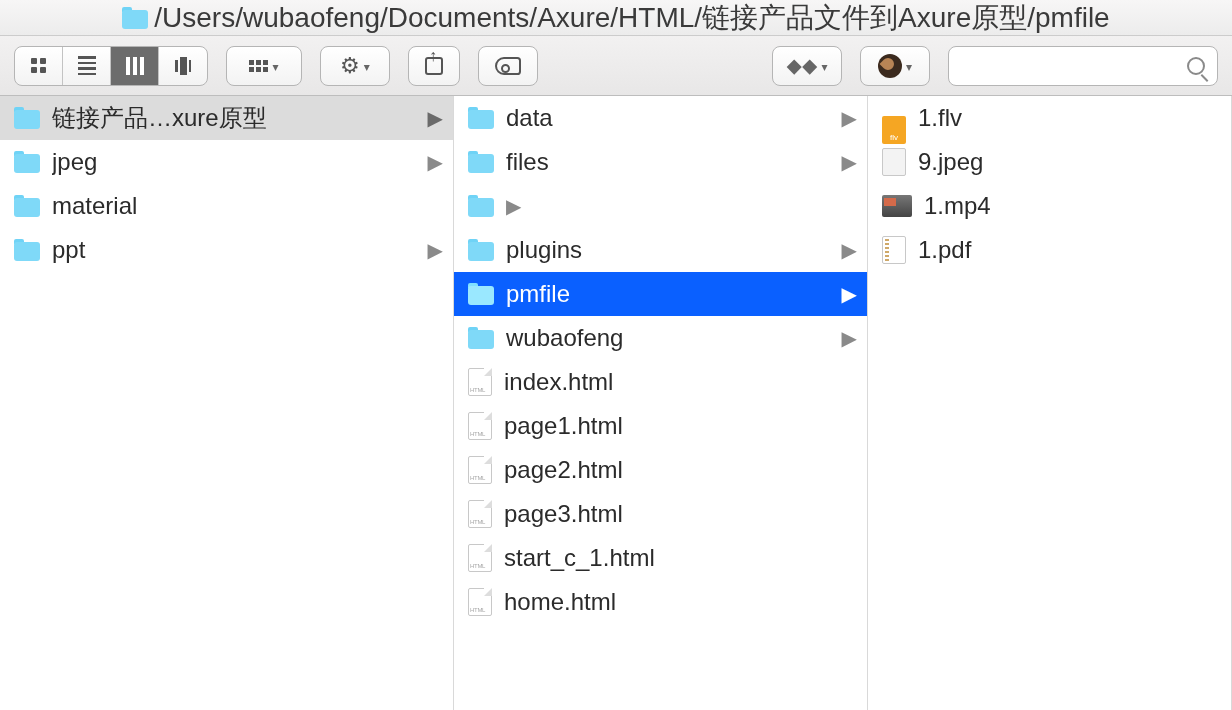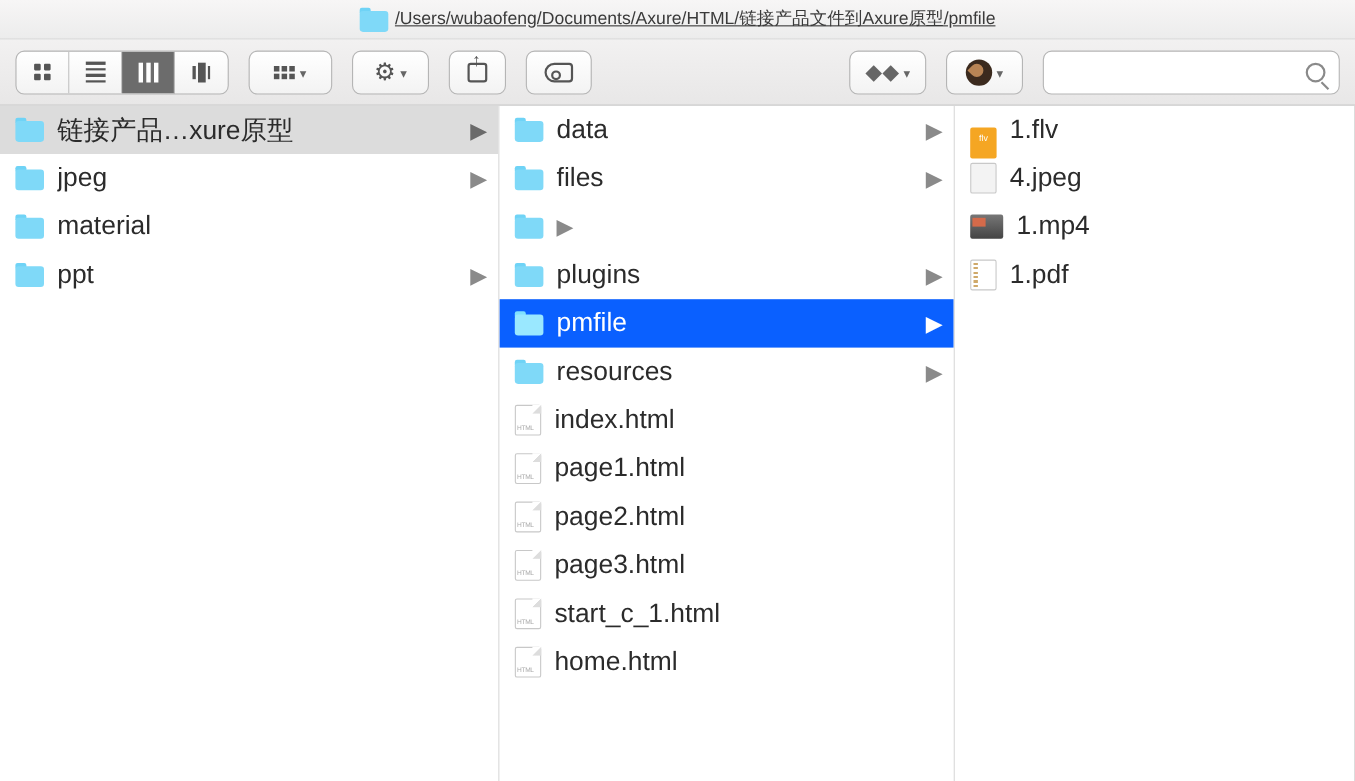--- a/index.html
+++ b/index.html
@@ -13,21 +13,21 @@
   
   .titlebar {
     height: 36px;
     background: linear-gradient(#f7f6f6,#ececec);
     border-bottom: 1px solid #ccc;
     display: flex;
     align-items: center;
     justify-content: center;
   }
   .titlebar .folder-ico { margin-right: 6px; }
-  .titlebar-text { font-size: 16px; color: #3a3a3a; text-decoration: underline; }
+  .titlebar-text { font-size: 28px; color: #3a3a3a; }
   
   .toolbar {
     height: 60px;
     background: linear-gradient(#f2f1f1,#e8e7e7);
     border-bottom: 1px solid #bdbdbd;
     display: flex;
     align-items: center;
     padding: 0 14px;
     gap: 18px;
   }
@@ -133,21 +133,21 @@
   .folder-ico::after{
     content:"";position:absolute;left:0;top:3px;width:26px;height:19px;background:#7fd9f8;border-radius:3px;
   }
   .row.selected-blue .folder-ico::before{background:#7fe0ff;}
   .row.selected-blue .folder-ico::after{background:#9ae8ff;}
   .html-ico{
     width:24px;height:28px;background:#fff;border:1px solid #c8c8c8;border-radius:2px;position:relative;
   }
   .html-ico::before{content:"";position:absolute;right:-1px;top:-1px;width:8px;height:8px;background:linear-gradient(135deg,#fff 48%,#ddd 52%);}
   .html-ico::after{content:"HTML";position:absolute;bottom:2px;left:1px;font-size:6px;color:#aaa;letter-spacing:-.3px;}
-  .flv-ico{width:24px;height:28px;background:#f5a623;border-radius:2px;display:flex;align-items:flex-end;justify-content:center;color:#fff;font-size:8px;padding-bottom:14px;margin-top:24px;}
+  .flv-ico{width:24px;height:28px;background:#f5a623;border-radius:2px;display:flex;align-items:flex-end;justify-content:center;color:#fff;font-size:8px;padding-bottom:2px;margin-top:24px;}
   .pdf-ico{width:24px;height:28px;background:#fff;border:1px solid #c8c8c8;border-radius:2px;position:relative;}
   .pdf-ico::before{content:"";position:absolute;left:2px;top:2px;width:4px;height:22px;background:repeating-linear-gradient(#cfa96a 0 2px,transparent 2px 4px);}
   .jpeg-ico{width:24px;height:28px;background:#f3f3f3;border:1px solid #c8c8c8;border-radius:2px;}
   .mp4-ico{width:30px;height:22px;background:linear-gradient(#777,#444);border-radius:2px;position:relative;}
   .mp4-ico::after{content:"";position:absolute;left:2px;top:3px;width:12px;height:8px;background:#d46a4a;}
   .acorn-ico{width:24px;height:24px;border-radius:50%;background:#3b2a1e;position:relative;}
   .acorn-ico::after{content:"";position:absolute;left:4px;top:4px;width:12px;height:12px;border-radius:50% 50% 50% 0;background:#b88455;transform:rotate(45deg);}
   .mag-ico{width:18px;height:18px;border:2px solid #8a8a8a;border-radius:50%;position:relative;}
   .mag-ico::after{content:"";position:absolute;right:-6px;bottom:-6px;width:9px;height:2px;background:#8a8a8a;transform:rotate(45deg);}
 </style>
@@ -277,21 +277,21 @@
         <span class="label">plugins</span>
         <span class="arrow">▶</span>
       </div>
       <div class="row selected-blue">
         <span class="folder-ico"></span>
         <span class="label">pmfile</span>
         <span class="arrow">▶</span>
       </div>
       <div class="row">
         <span class="folder-ico"></span>
-        <span class="label">resources</span>
+        <span class="label">wubaofeng</span>
         <span class="arrow">▶</span>
       </div>
       <div class="row">
         <span class="html-ico"></span>
         <span class="label">index.html</span>
       </div>
       <div class="row">
         <span class="html-ico"></span>
         <span class="label">page1.html</span>
       </div>
@@ -312,21 +312,21 @@
         <span class="label">home.html</span>
       </div>
     </div>
   <div class="col col3" id="col3">
       <div class="row">
         <span class="flv-ico">flv</span>
         <span class="label">1.flv</span>
       </div>
       <div class="row">
         <span class="jpeg-ico"></span>
-        <span class="label">4.jpeg</span>
+        <span class="label">9.jpeg</span>
       </div>
       <div class="row">
         <span class="mp4-ico"></span>
         <span class="label">1.mp4</span>
       </div>
       <div class="row">
         <span class="pdf-ico"></span>
         <span class="label">1.pdf</span>
       </div>
     </div>

